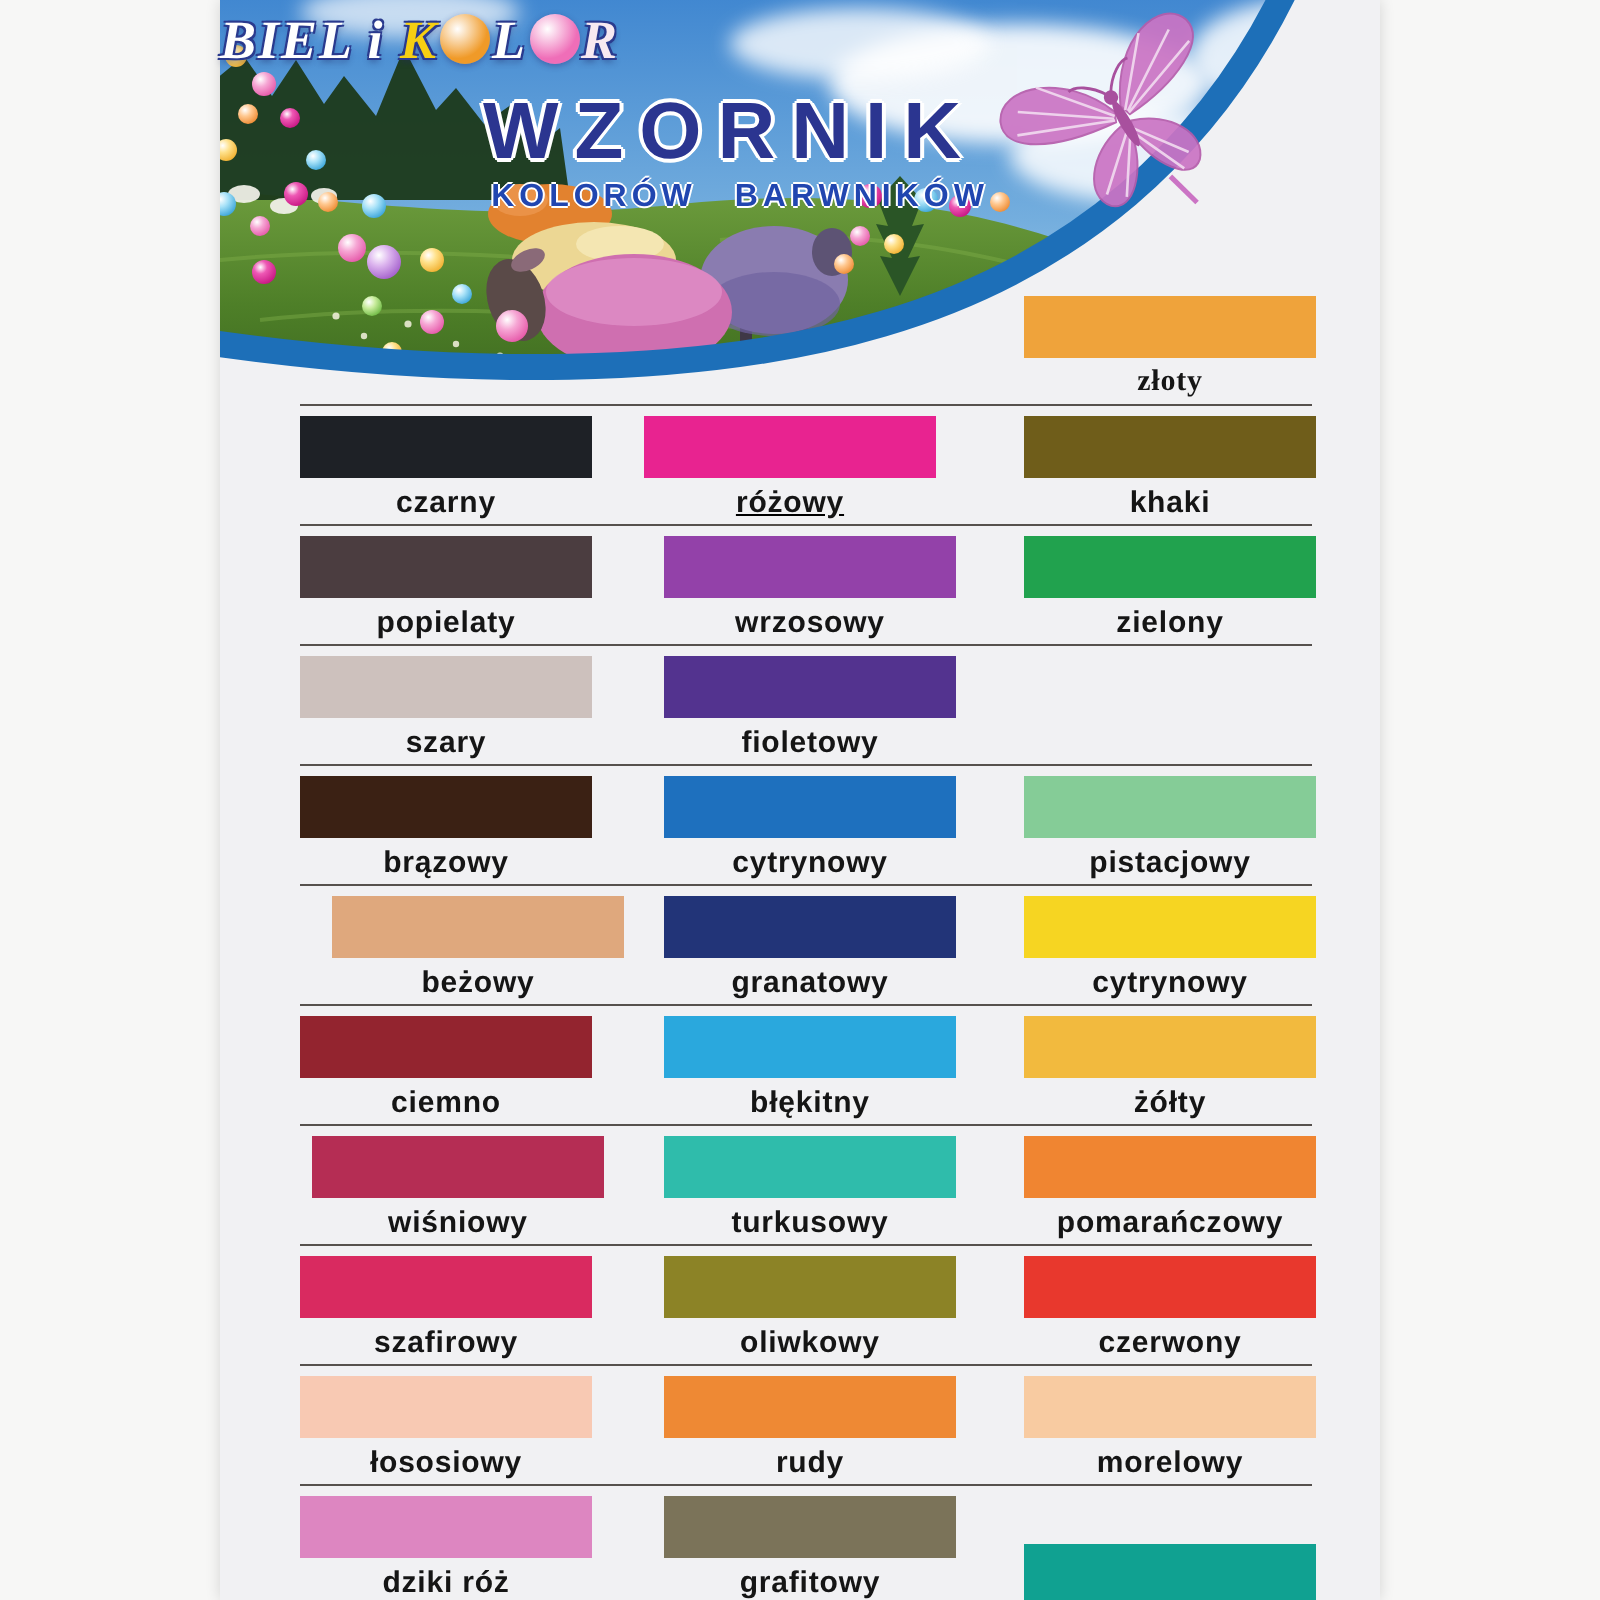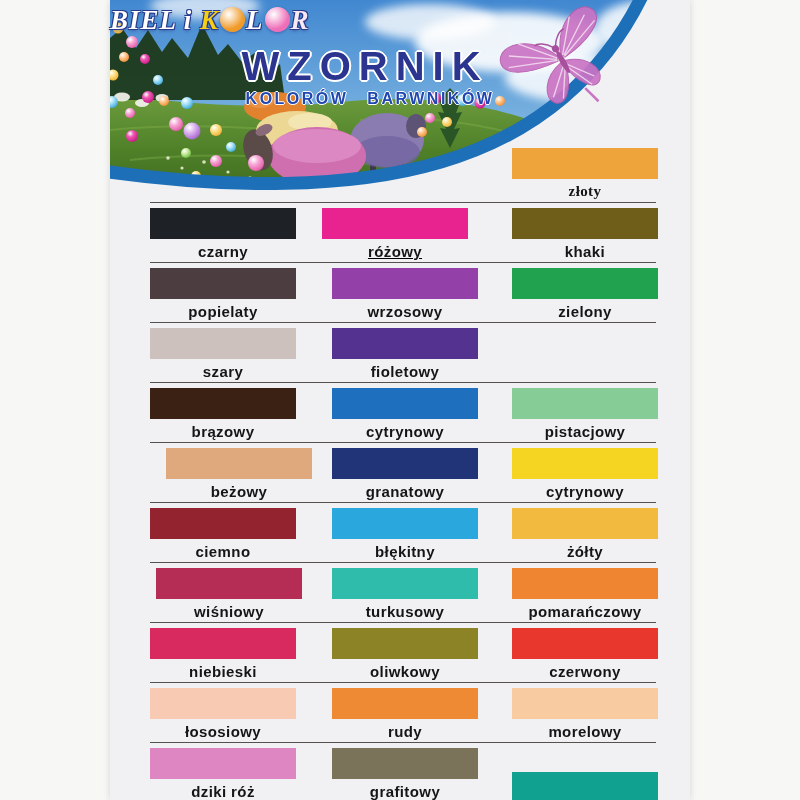--- a/index.html
+++ b/index.html
@@ -315,21 +315,21 @@
           </div>
           <div class="swatch-cell" style="left: 402px;">
             <div class="color-swatch" style="background: rgb(240, 133, 49);"></div>
             <div class="swatch-label">pomarańczowy</div>
           </div>
           <div class="row-divider" style="background: rgb(86, 81, 77);"></div>
         </div>
         <div class="swatch-row" style="top: 628px;">
           <div class="swatch-cell" style="left: 40px;">
             <div class="color-swatch" style="background: rgb(217, 42, 96);"></div>
-            <div class="swatch-label">niebieski</div>
+            <div class="swatch-label">szafirowy</div>
           </div>
           <div class="swatch-cell" style="left: 222px;">
             <div class="color-swatch" style="background: rgb(140, 131, 38);"></div>
             <div class="swatch-label">oliwkowy</div>
           </div>
           <div class="swatch-cell" style="left: 402px;">
             <div class="color-swatch" style="background: rgb(232, 56, 45);"></div>
             <div class="swatch-label">czerwony</div>
           </div>
           <div class="row-divider" style="background: rgb(86, 81, 77);"></div>

